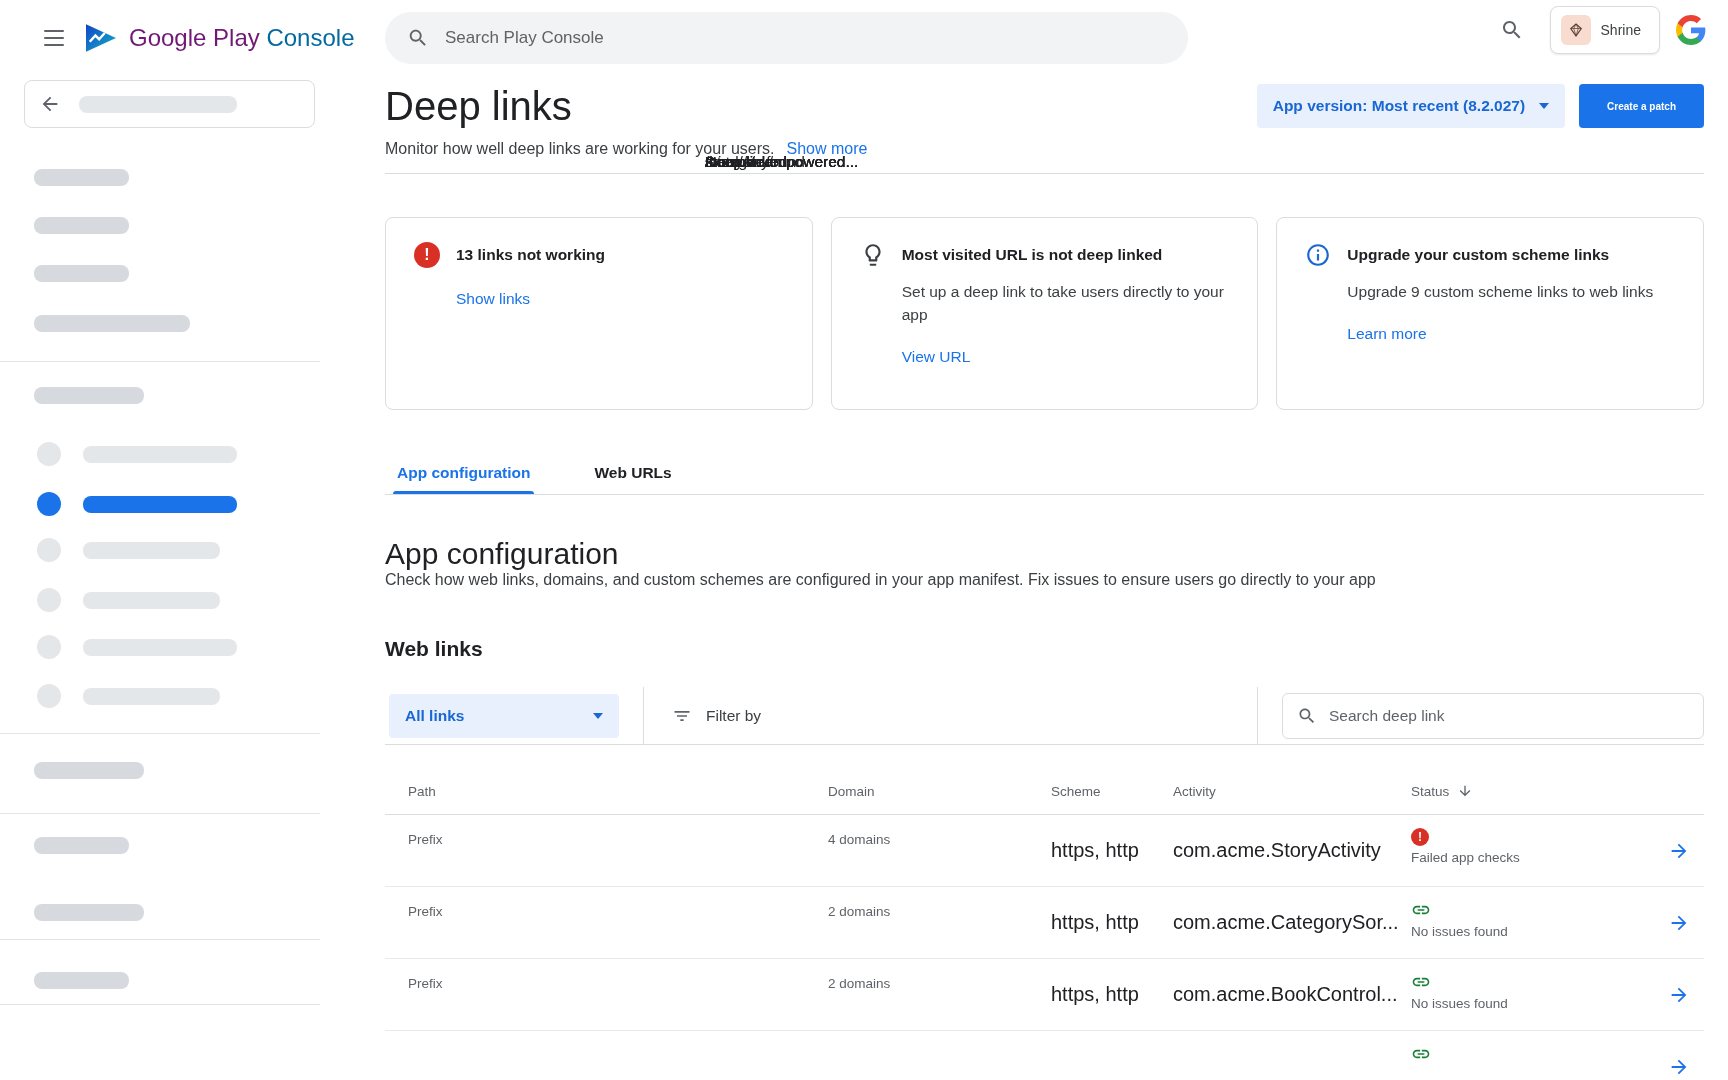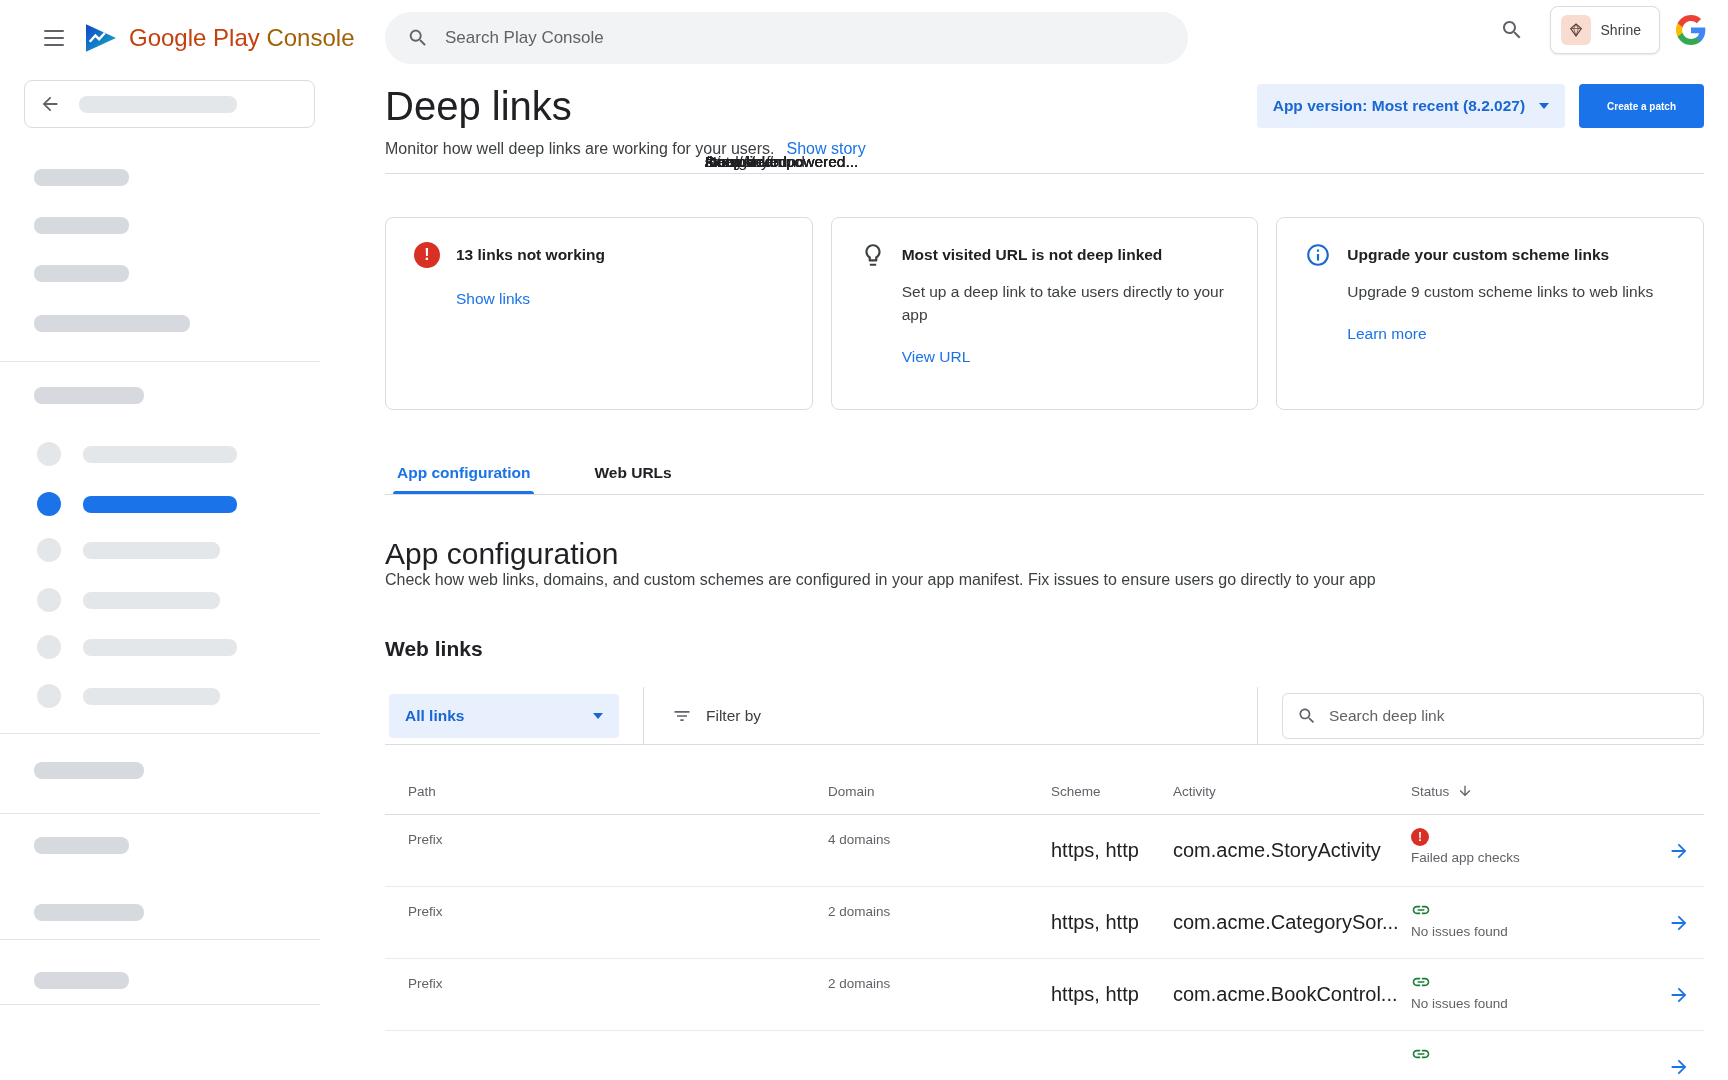--- a/index.html
+++ b/index.html
@@ -6,22 +6,22 @@
   html,body { width:1728px; height:1080px; overflow:hidden; }
   body { position:relative; background:#fff; color:#202124; font-family:"Liberation Sans", sans-serif; }
   svg { display:block; }
 
   
   .topbar { position:absolute; top:0; left:0; width:1728px; height:76px; background:#fff; z-index:20; }
   .hamburger { position:absolute; left:30px; top:14px; width:48px; height:48px; border:none; background:transparent; border-radius:50%; cursor:pointer; display:flex; flex-direction:column; justify-content:center; align-items:center; gap:5px; }
   .hamburger span { display:block; width:20px; height:2px; background:#5f6368; border-radius:1px; }
   .logo { position:absolute; left:84px; top:14px; height:48px; display:flex; align-items:center; gap:11px; cursor:pointer; }
   .logo-text { font-size:24px; white-space:nowrap; }
-  .logo-text .p1 { color:#c2410c; }
-  .logo-text .p2 { color:#a16207; }
+  .logo-text .p1 { color:#701a75; }
+  .logo-text .p2 { color:#0369a1; }
 
   .global-search { position:absolute; left:385px; top:12px; width:803px; height:52px; background:#f1f3f4; border-radius:26px; display:flex; align-items:center; padding:0 22px; gap:16px; }
   .global-search input { flex:1; border:none; outline:none; background:transparent; font-size:17px; font-family:inherit; color:#202124; }
   .global-search input::placeholder { color:#5f6368; }
 
   .topbar-right { position:absolute; right:22px; top:6px; height:48px; display:flex; align-items:center; gap:16px; }
   .icon-btn { width:44px; height:44px; border:none; background:transparent; border-radius:50%; display:flex; align-items:center; justify-content:center; cursor:pointer; }
   .account-chip { height:48px; background:#fff; border:1px solid #dadce0; border-radius:8px; display:flex; align-items:center; gap:10px; padding:0 18px 0 10px; cursor:pointer; box-shadow:0 1px 2px rgba(60,64,67,.12); }
   .shrine-icon { width:30px; height:30px; border-radius:6px; background:#f8dcd0; display:flex; align-items:center; justify-content:center; }
   .account-chip .name { font-size:14px; color:#3c4043; }
@@ -193,21 +193,21 @@
   <div class="sk dark" style="top:896px;left:34px;width:95px;"></div>
   <div class="sdiv" style="top:928px;"></div>
 </aside>
 
 <main class="main">
 
   <div class="page-header">
     <h1 class="page-title">Deep links</h1>
     <div class="page-sub">
       <span>Monitor how well deep links are working for your users.</span>
-      <a class="link">Show story</a>
+      <a class="link">Show more</a>
     </div>
     <div class="header-actions">
       <button class="chip-btn">
         <span>App version: Most recent (8.2.027)</span>
         <span class="caret"></span>
       </button>
       <button class="primary-btn">Create a patch</button>
     </div>
   </div>
 

